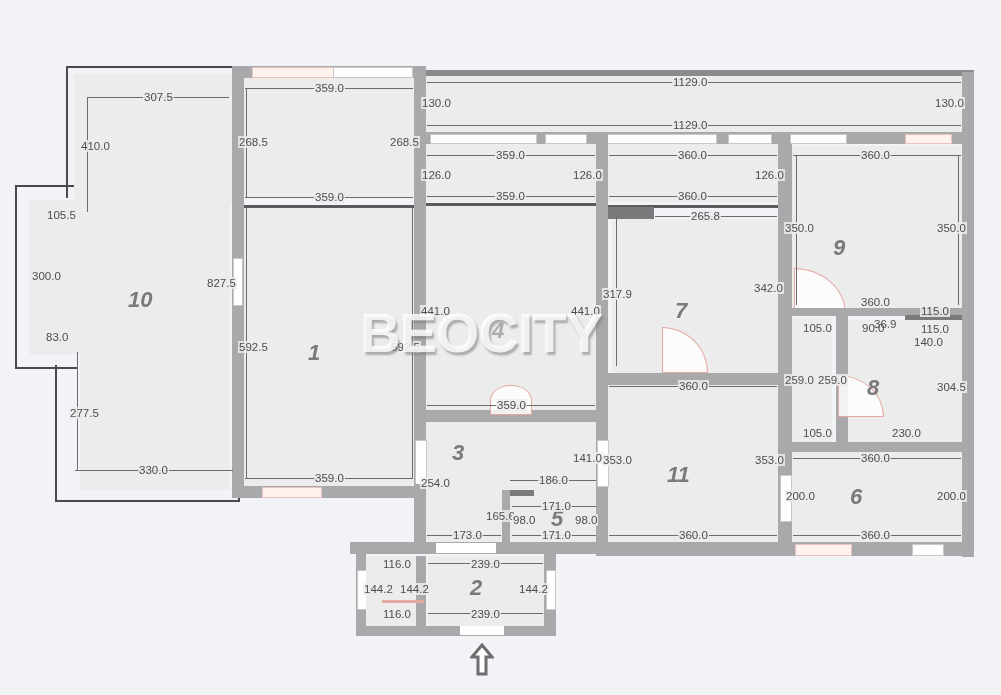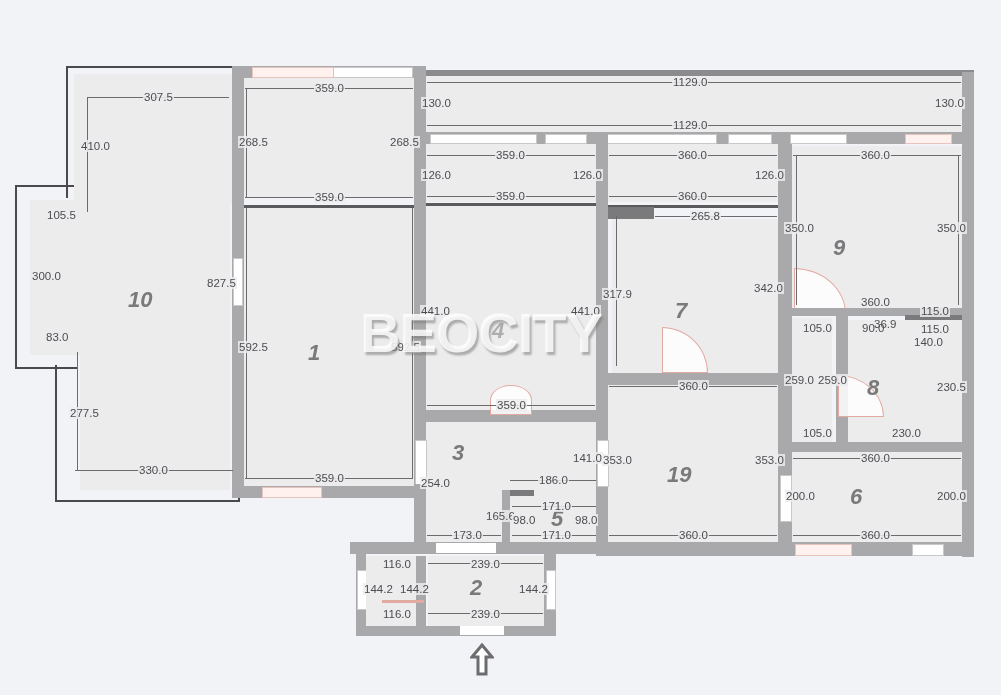--- a/index.html
+++ b/index.html
@@ -110,21 +110,21 @@
   <div class="win" style="left:460px;top:626px;width:44px;height:9px;border:none;background:#fff;"></div>
   <div class="hline" style="left:382px;top:600px;width:42px;border-top:3px solid #e3aaa2;"></div>
 
   <div class="rlabel" style="left:128px;top:287px;font-style:italic;">10</div>
   <div class="rlabel" style="left:308px;top:340px;">1</div>
   <div class="rlabel" style="left:492px;top:318px;color:rgba(122,122,124,0.55);">4</div>
   <div class="rlabel" style="left:675px;top:298px;">7</div>
   <div class="rlabel" style="left:833px;top:235px;">9</div>
   <div class="rlabel" style="left:867px;top:375px;">8</div>
   <div class="rlabel" style="left:452px;top:440px;">3</div>
-  <div class="rlabel" style="left:667px;top:462px;">19</div>
+  <div class="rlabel" style="left:667px;top:462px;">11</div>
   <div class="rlabel" style="left:850px;top:484px;">6</div>
   <div class="rlabel" style="left:551px;top:506px;">5</div>
   <div class="rlabel" style="left:470px;top:575px;">2</div>
 
   <div class="hline" style="left:87px;top:97px;width:142px;"></div>
   <div class="hline" style="left:75px;top:470px;width:158px;"></div>
   <div class="hline" style="left:245px;top:88px;width:168px;"></div>
   <div class="hline" style="left:245px;top:197px;width:168px;"></div>
   <div class="hline" style="left:245px;top:478px;width:168px;"></div>
   <div class="hline" style="left:427px;top:82px;width:534px;"></div>
@@ -199,21 +199,21 @@
 
   <span class="dim" style="left:920px;top:305px;">115.0</span>
   <span class="dim" style="left:920px;top:323px;">115.0</span>
   <span class="dim" style="left:913px;top:336px;">140.0</span>
   <span class="dim" style="left:861px;top:322px;text-align:right;">90.0</span>
   <span class="dim" style="left:873px;top:318px;background:transparent;">36.9</span>
   <span class="dim" style="left:802px;top:322px;">105.0</span>
   <span class="dim" style="left:784px;top:374px;">259.0</span>
   <span class="dim" style="left:817px;top:374px;">259.0</span>
   <span class="dim" style="left:802px;top:427px;">105.0</span>
-  <span class="dim" style="left:936px;top:381px;">230.5</span>
+  <span class="dim" style="left:936px;top:381px;">304.5</span>
   <span class="dim" style="left:891px;top:427px;">230.0</span>
 
   <span class="dim" style="left:420px;top:477px;">254.0</span>
   <span class="dim" style="left:572px;top:452px;">141.0</span>
   <span class="dim" style="left:538px;top:474px;">186.0</span>
   <span class="dim" style="left:485px;top:510px;">165.6</span>
   <span class="dim" style="left:452px;top:529px;">173.0</span>
   <span class="dim" style="left:541px;top:500px;">171.0</span>
   <span class="dim" style="left:512px;top:514px;">98.0</span>
   <span class="dim" style="left:574px;top:514px;">98.0</span>

